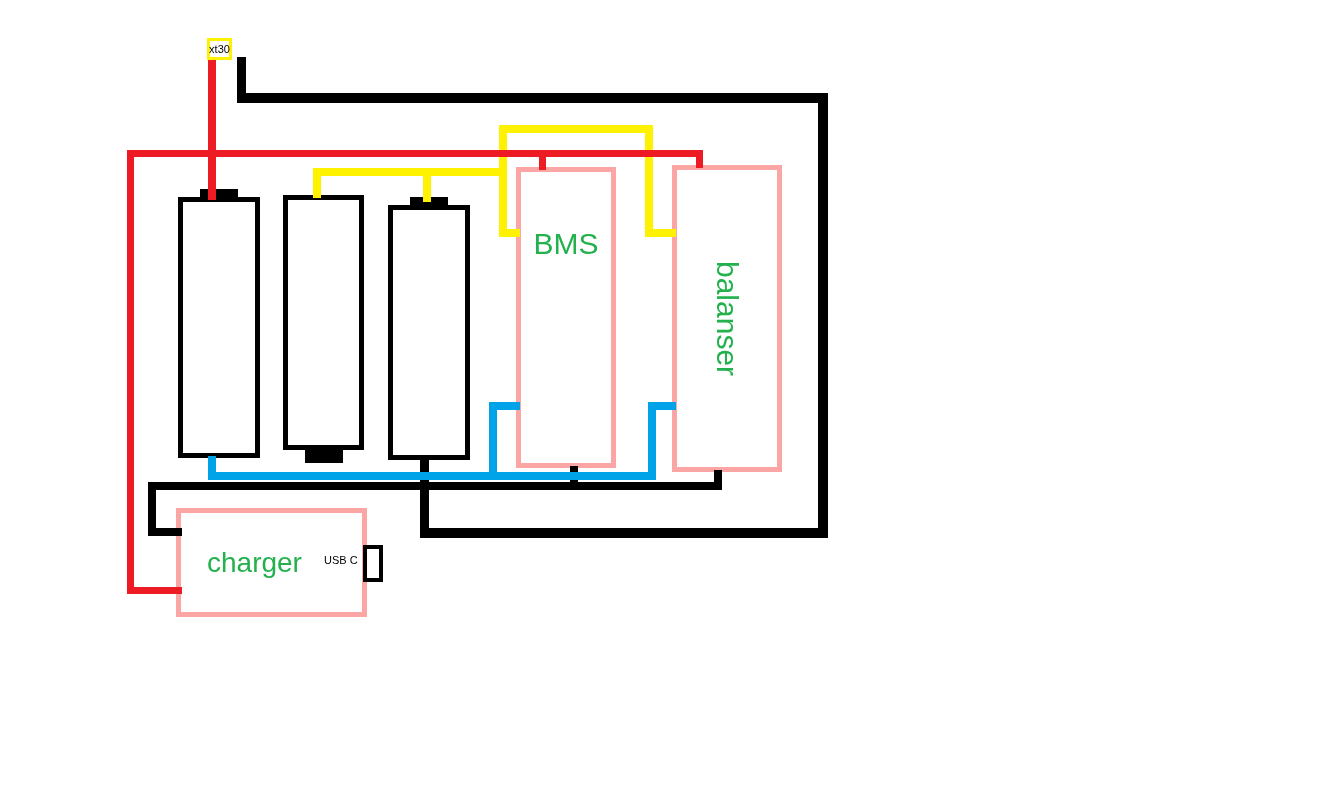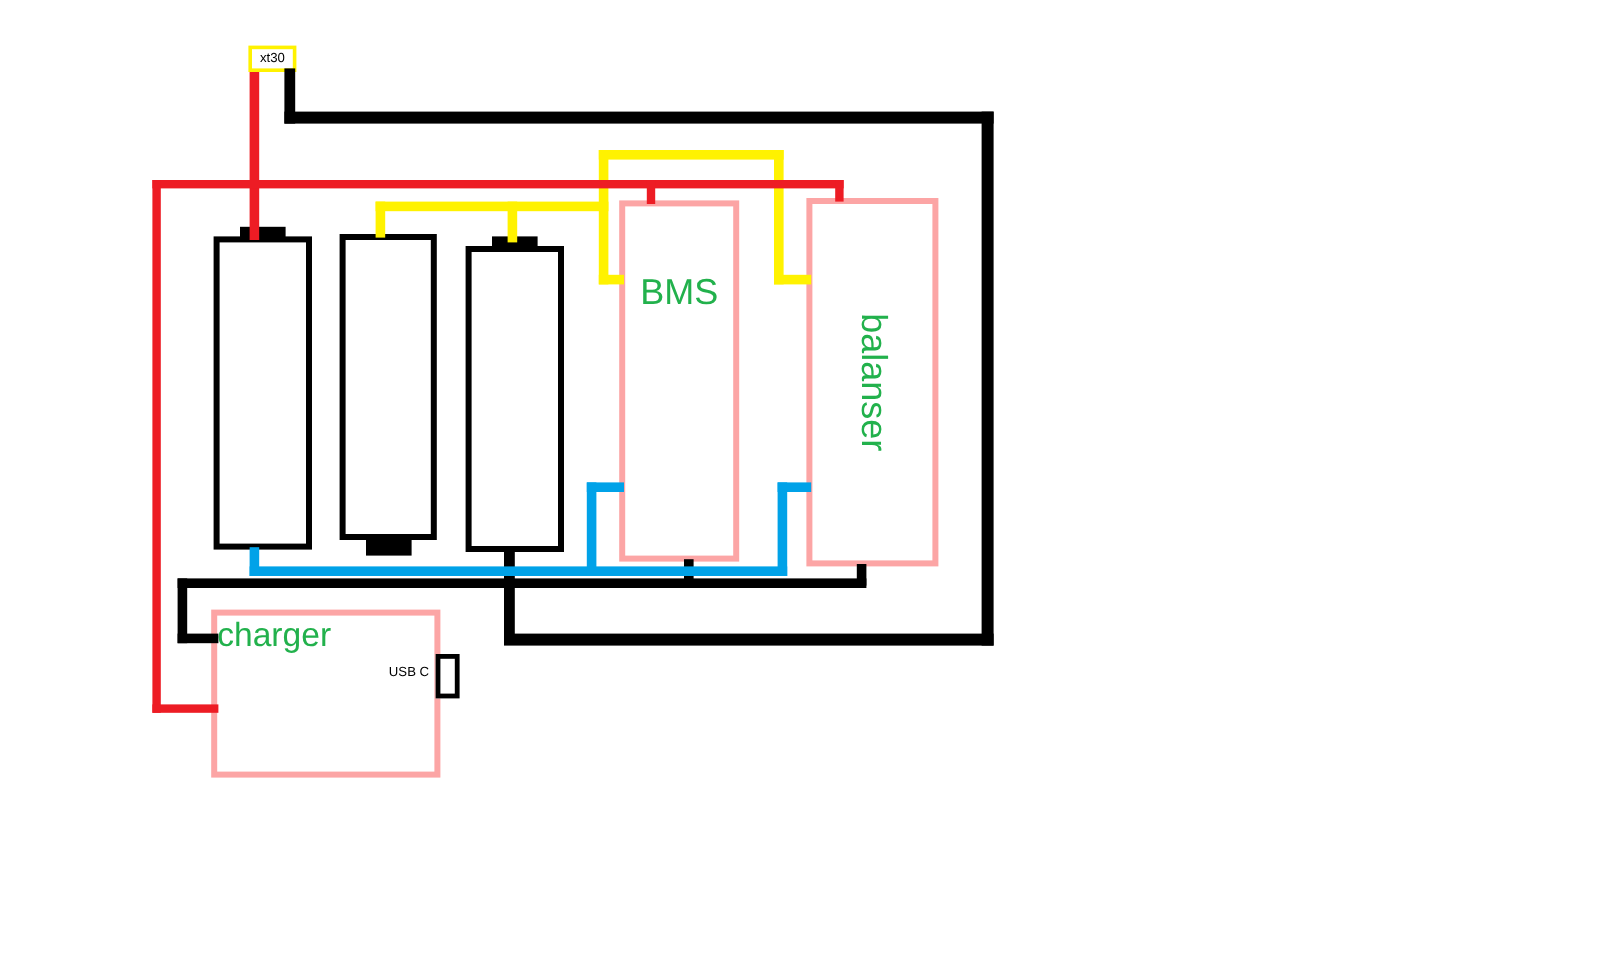--- a/index.html
+++ b/index.html
@@ -8,21 +8,21 @@
     width: 1341px;
     height: 807px;
     background: #ffffff;
     font-family: "Liberation Sans", sans-serif;
     overflow: hidden;
   }
   .box { position: absolute; background: #ffffff; box-sizing: border-box; }
 
   
   #xt30 {
-    left: 207px; top: 38px; width: 40px; height: 22px;
+    left: 207px; top: 38px; width: 25px; height: 22px;
     border: 3px solid #fff200;
     display: flex; align-items: center; justify-content: center;
     font-size: 11px; color: #000;
   }
 
   
   .battery { border: 5px solid #000; }
   #battery-1 { left: 178px; top: 197px; width: 82px; height: 261px; }
   #battery-2 { left: 283px; top: 195px; width: 81px; height: 255px; }
   #battery-3 { left: 388px; top: 205px; width: 82px; height: 255px; }
@@ -38,23 +38,23 @@
     display: flex; justify-content: center; align-items: flex-start;
     padding-top: 55px; font-size: 30px;
   }
   #balanser {
     left: 672px; top: 165px; width: 110px; height: 307px;
     display: flex; justify-content: center; align-items: center;
     font-size: 30px;
   }
   #balanser .vtext { writing-mode: vertical-rl; }
   #charger {
-    left: 176px; top: 508px; width: 191px; height: 140px;
-    display: flex; align-items: flex-start;
-    font-size: 28px;
+    left: 176px; top: 508px; width: 191px; height: 109px;
+    display: flex; align-items: center;
+    padding-left: 26px; font-size: 28px;
   }
   #usbc-label {
     position: absolute; left: 324px; top: 554px;
     font-size: 11px; color: #000;
   }
   #usbc-port {
     left: 363px; top: 545px; width: 20px; height: 37px;
     border: 4px solid #000;
   }
 

